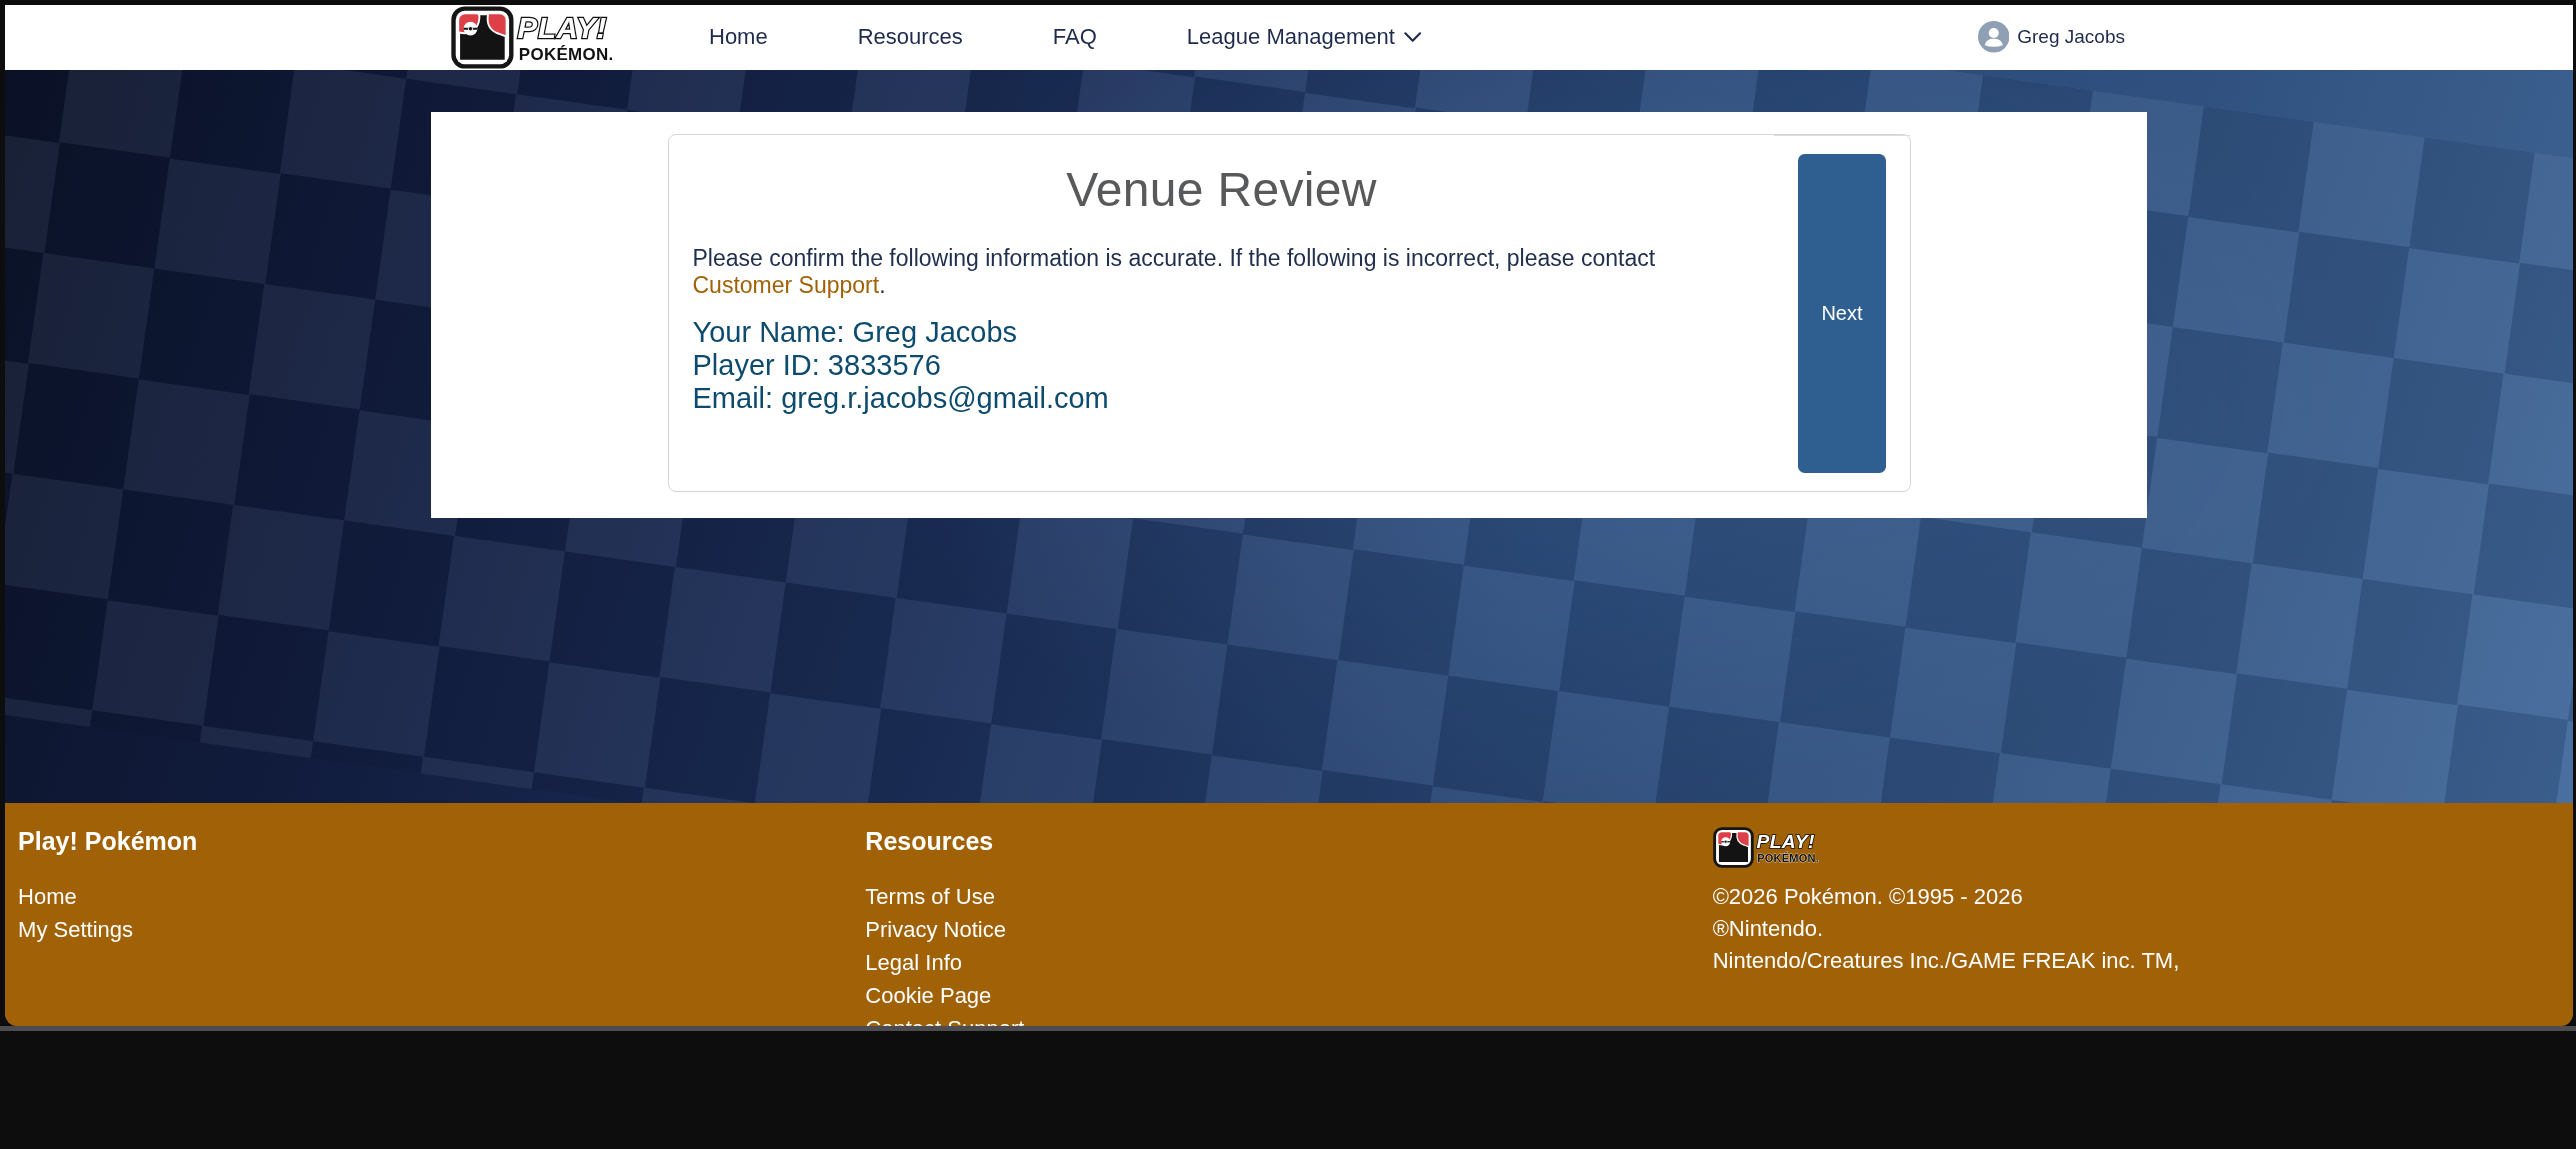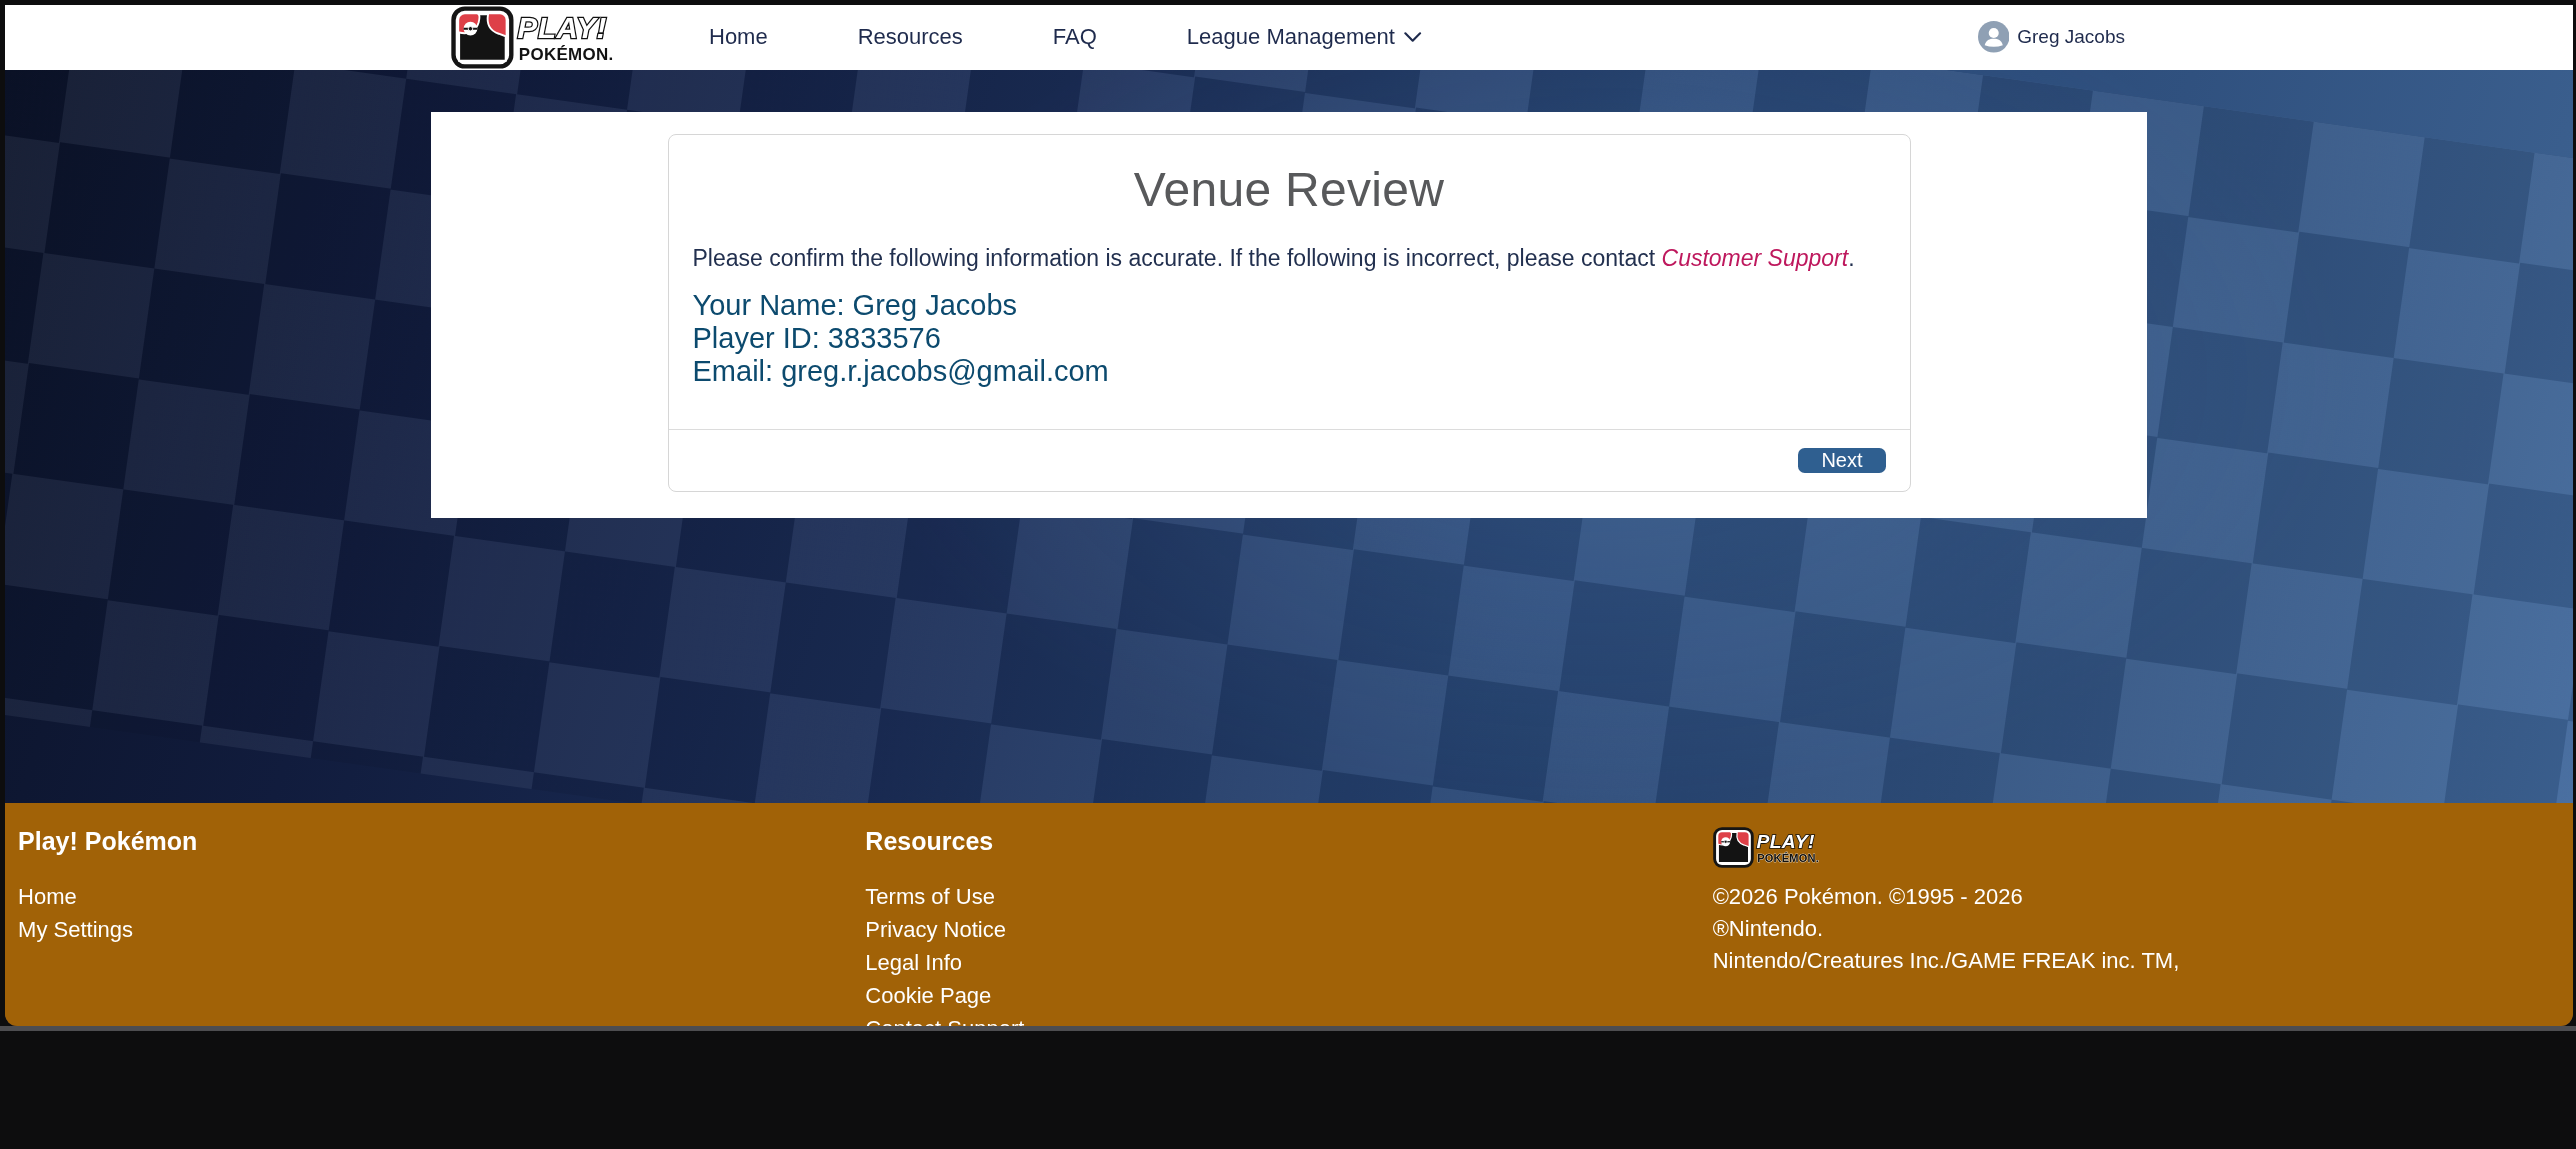--- a/index.html
+++ b/index.html
@@ -70,29 +70,29 @@
     position: relative; z-index: 1;
     width: 1716px; height: 406px;
     margin: 42px auto 0;
     background: #ffffff;
   }
   .card {
     width: 1243px; height: 358px;
     margin: 0 auto; position: relative; top: 22px;
     background: #ffffff;
     border: 1.3px solid #d6d6d6; border-radius: 8px;
-    display: flex; flex-direction: column;
+    display: flex; flex-direction: row;
   }
   .card-body { flex: 1; padding: 27px 24px 0; }
   .card-title {
     margin: 0 0 28px; font-size: 48px; font-weight: 400;
     color: #58595b; text-align: center; letter-spacing: 0.3px;
   }
   .confirm-line { font-size: 23px; color: #22304f; margin: 0 0 17px; }
-  .support-link { color: #be185d; text-decoration: none; cursor: pointer; font-style: italic; }
+  .support-link { color: #a16207; text-decoration: none; cursor: pointer; }
   .info-line { font-size: 29px; line-height: 33px; color: #0c4a6e; }
   .card-footer {
     flex: none; border-top: 1.3px solid #dcdcdc;
     padding: 18px 24px; display: flex; justify-content: flex-end;
   }
   .next-btn {
     background: #2f5f90; color: #ffffff; border: none;
     font-family: inherit; font-size: 20px;
     padding: 1px 23px; border-radius: 6.7px; cursor: pointer;
   }

